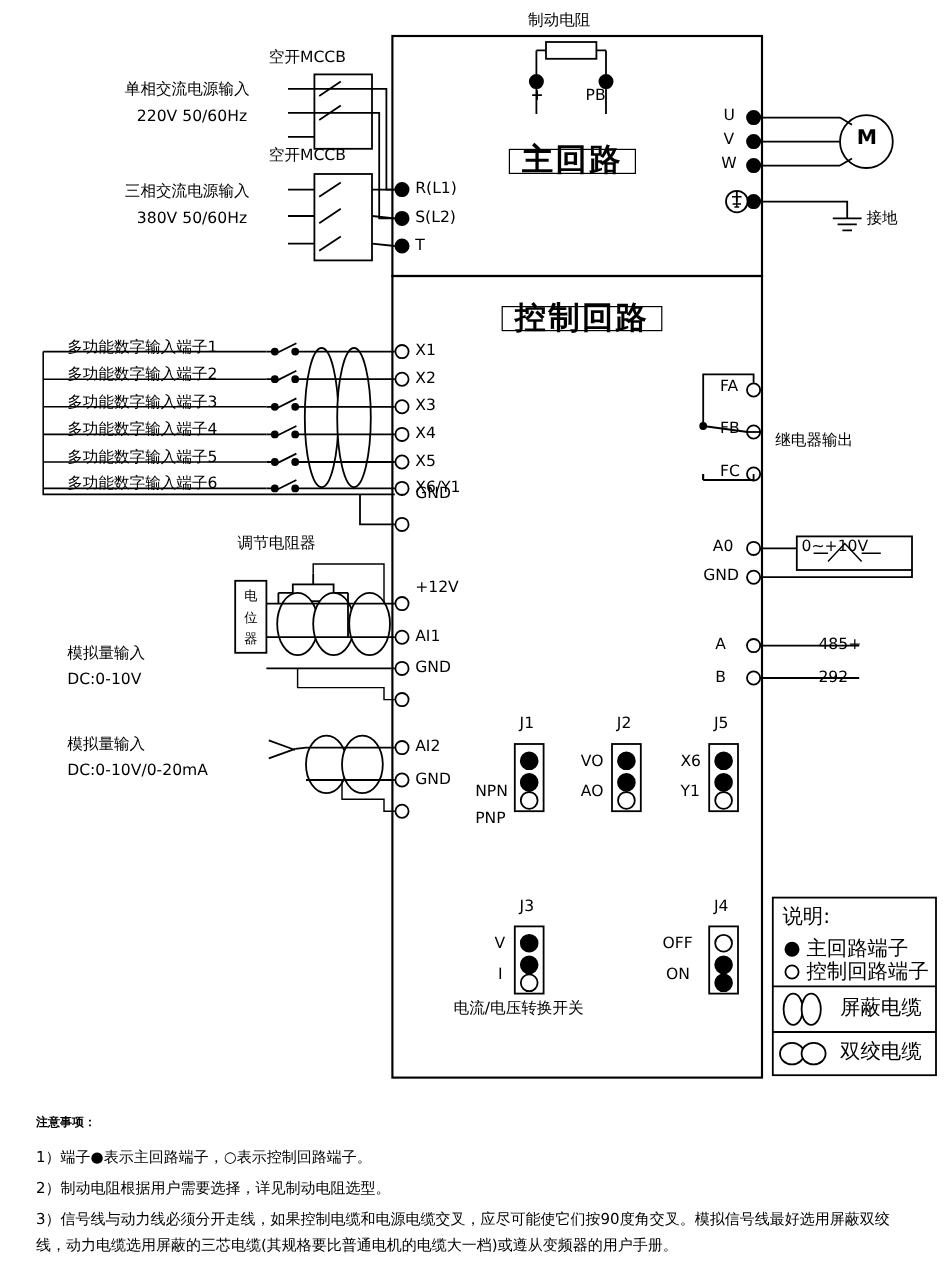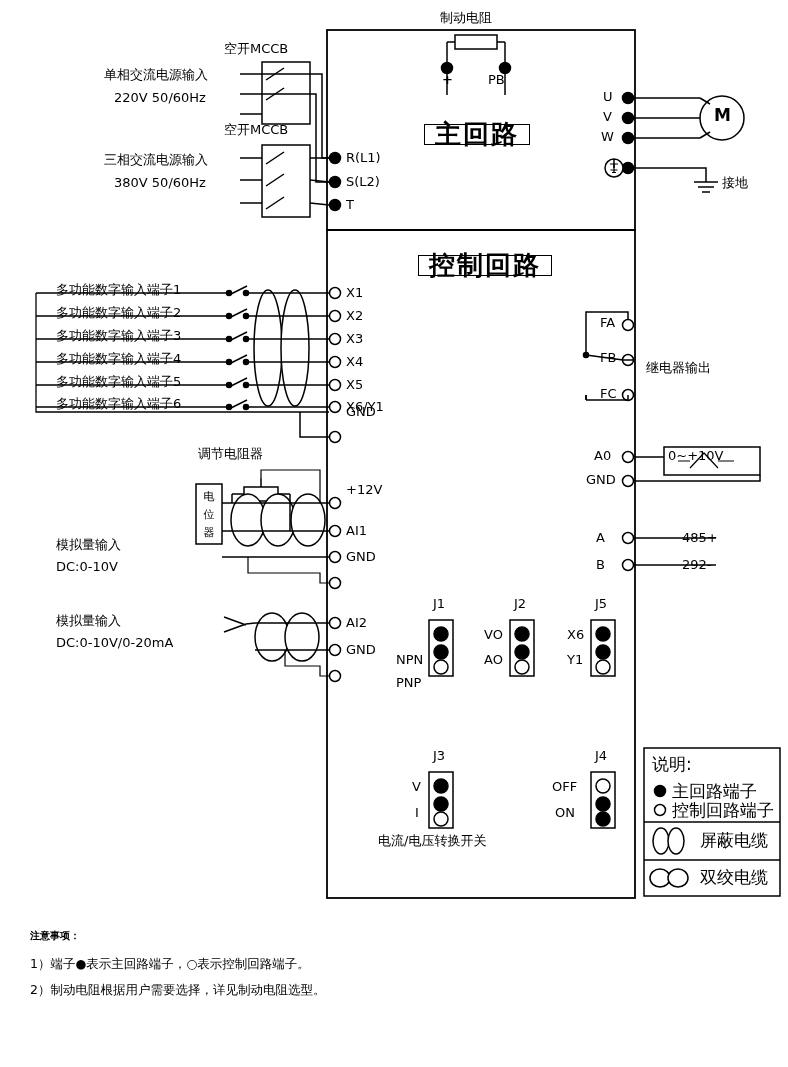--- a/index.html
+++ b/index.html
@@ -304,15 +304,16 @@
   <div class="lbl sm" style="left:652px;top:757px;">说明:</div>
   <div class="lbl sm" style="left:672px;top:784px;">主回路端子</div>
   <div class="lbl sm" style="left:672px;top:803px;">控制回路端子</div>
   <div class="lbl sm" style="left:700px;top:833px;">屏蔽电缆</div>
   <div class="lbl sm" style="left:700px;top:870px;">双绞电缆</div>
 
   <div class="notes">
     <div class="t">注意事项：</div>
     <p>1）端子●表示主回路端子，○表示控制回路端子。</p>
     <p>2）制动电阻根据用户需要选择，详见制动电阻选型。</p>
+    <p>3）信号线与动力线必须分开走线，如果控制电缆和电源电缆交叉，应尽可能使它们按90度角交叉。模拟信号线最好选用屏蔽双绞线，动力电缆选用屏蔽的三芯电缆(其规格要比普通电机的电缆大一档)或遵从变频器的用户手册。</p>
   </div>
 
 </div>
 
 </body></html>

